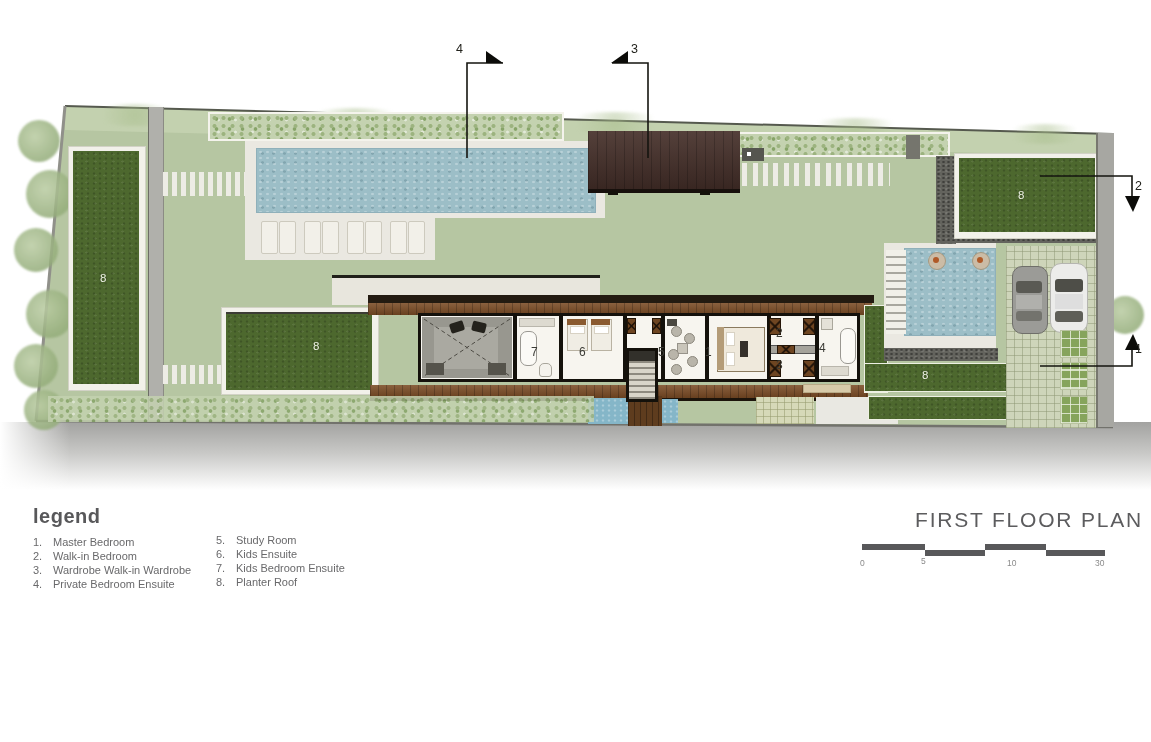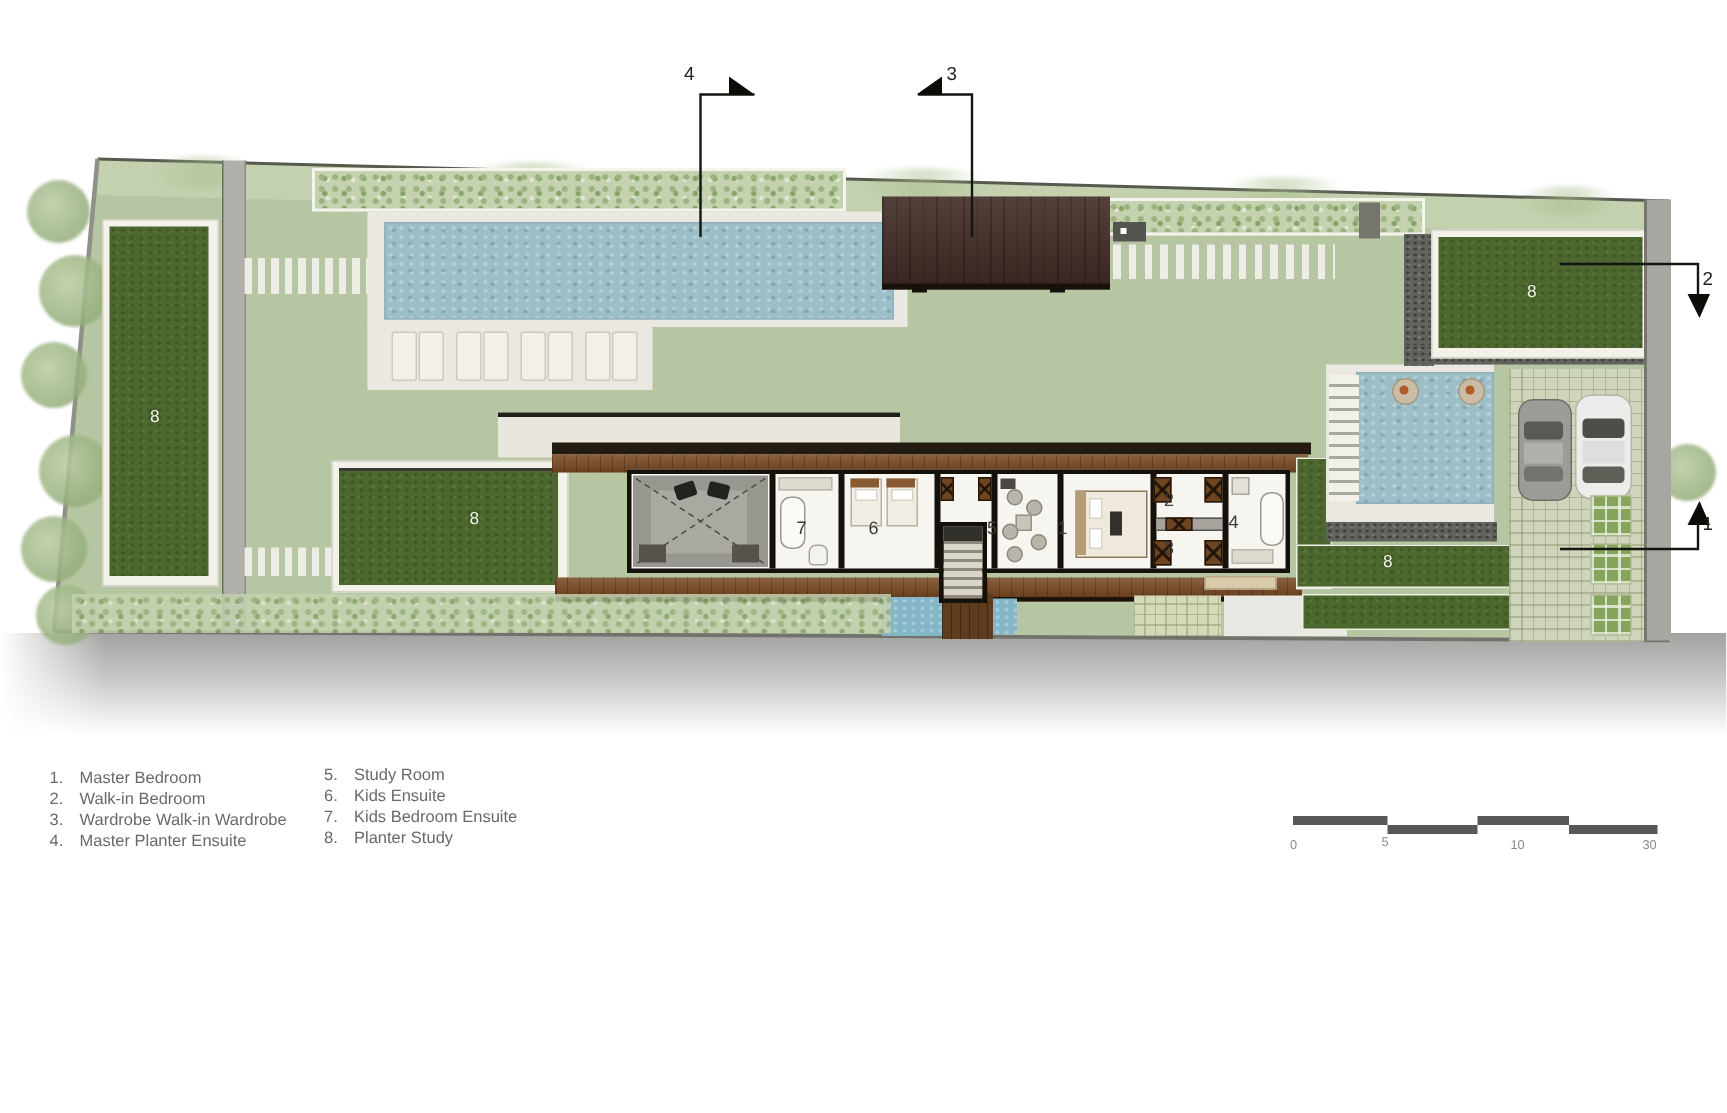--- a/index.html
+++ b/index.html
@@ -267,60 +267,62 @@
 
   <div class="a rn" style="left:531px;top:345px;">7</div>
   <div class="a rn" style="left:579px;top:345px;">6</div>
   <div class="a rn" style="left:658px;top:345px;">5</div>
   <div class="a rn" style="left:705px;top:345px;">1</div>
   <div class="a rn" style="left:776px;top:326px;">2</div>
   <div class="a rn" style="left:776px;top:358px;">3</div>
   <div class="a rn" style="left:819px;top:341px;">4</div>
 
   <div class="a" style="left:33px;top:505px;width:420px;">
+    <div class="legend-head">legend</div>
     <div style="display:flex;margin-top:8px;">
       <div style="width:183px;">
         <div class="leg-row">
             <span class="leg-num">1.</span>
             <span>Master Bedroom</span>
           </div>
         <div class="leg-row">
             <span class="leg-num">2.</span>
             <span>Walk-in Bedroom</span>
           </div>
         <div class="leg-row">
             <span class="leg-num">3.</span>
             <span>Wardrobe Walk-in Wardrobe</span>
           </div>
         <div class="leg-row">
             <span class="leg-num">4.</span>
-            <span>Master Planter Ensuite</span>
+            <span>Private Bedroom Ensuite</span>
           </div>
       </div>
       <div style="margin-top:-2px;">
         <div class="leg-row">
             <span class="leg-num">5.</span>
             <span>Study Room</span>
           </div>
         <div class="leg-row">
             <span class="leg-num">6.</span>
             <span>Kids Ensuite</span>
           </div>
         <div class="leg-row">
             <span class="leg-num">7.</span>
             <span>Kids Bedroom Ensuite</span>
           </div>
         <div class="leg-row">
             <span class="leg-num">8.</span>
-            <span>Planter Study</span>
+            <span>Planter Roof</span>
           </div>
       </div>
     </div>
   </div>
 
+  <div class="a plan-title" style="left:915px;top:508px;">FIRST FLOOR PLAN</div>
   <div class="a" style="left:862px;top:544px;width:243px;height:24px;">
     <div class="seg" style="left:0;top:0;width:63px;"></div>
     <div class="seg" style="left:63px;top:6px;width:60px;"></div>
     <div class="seg" style="left:123px;top:0;width:61px;"></div>
     <div class="seg" style="left:184px;top:6px;width:59px;"></div>
     <div class="slabel" style="left:-2px;top:14px;">0</div>
     <div class="slabel" style="left:59px;top:12px;">5</div>
     <div class="slabel" style="left:117px;top:14px;margin-left:28px;">10</div>
     <div class="slabel" style="left:233px;top:14px;">30</div>
   </div>

